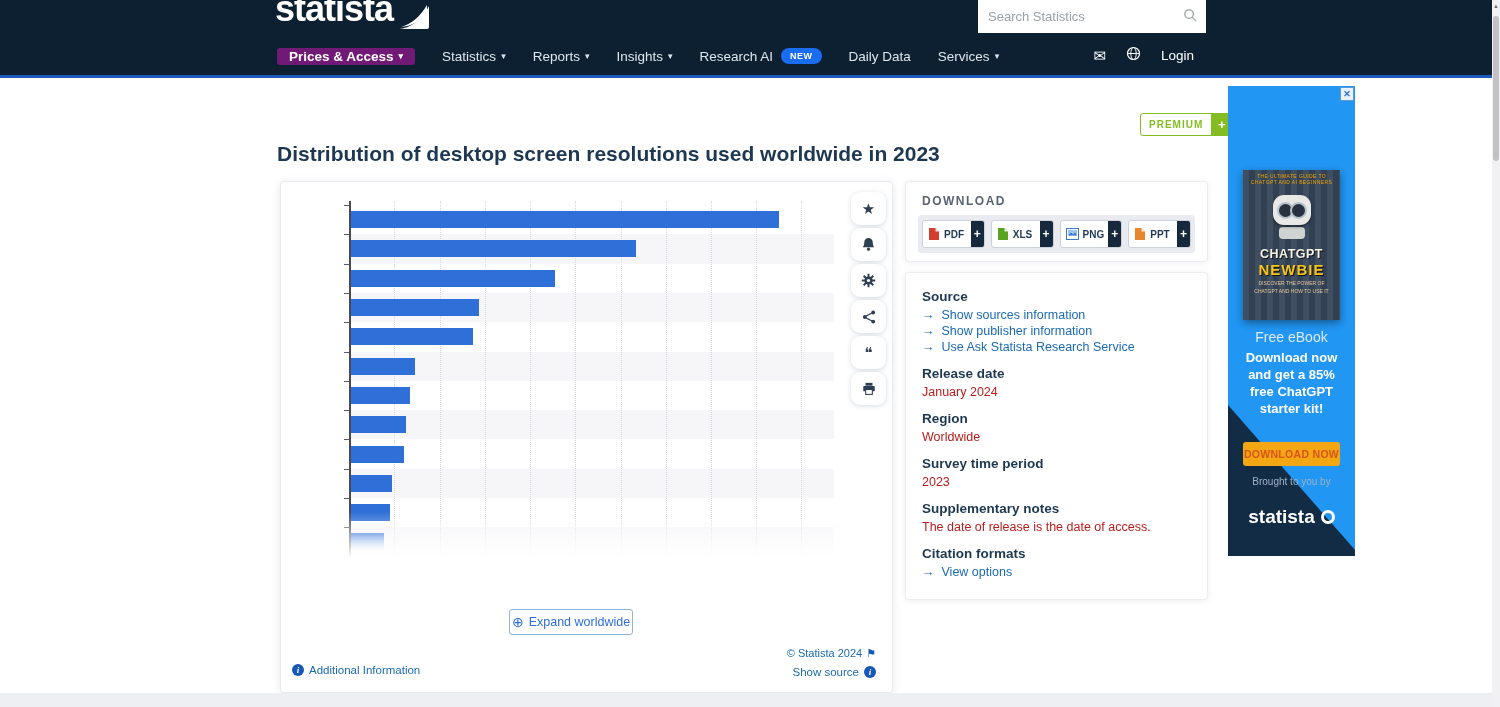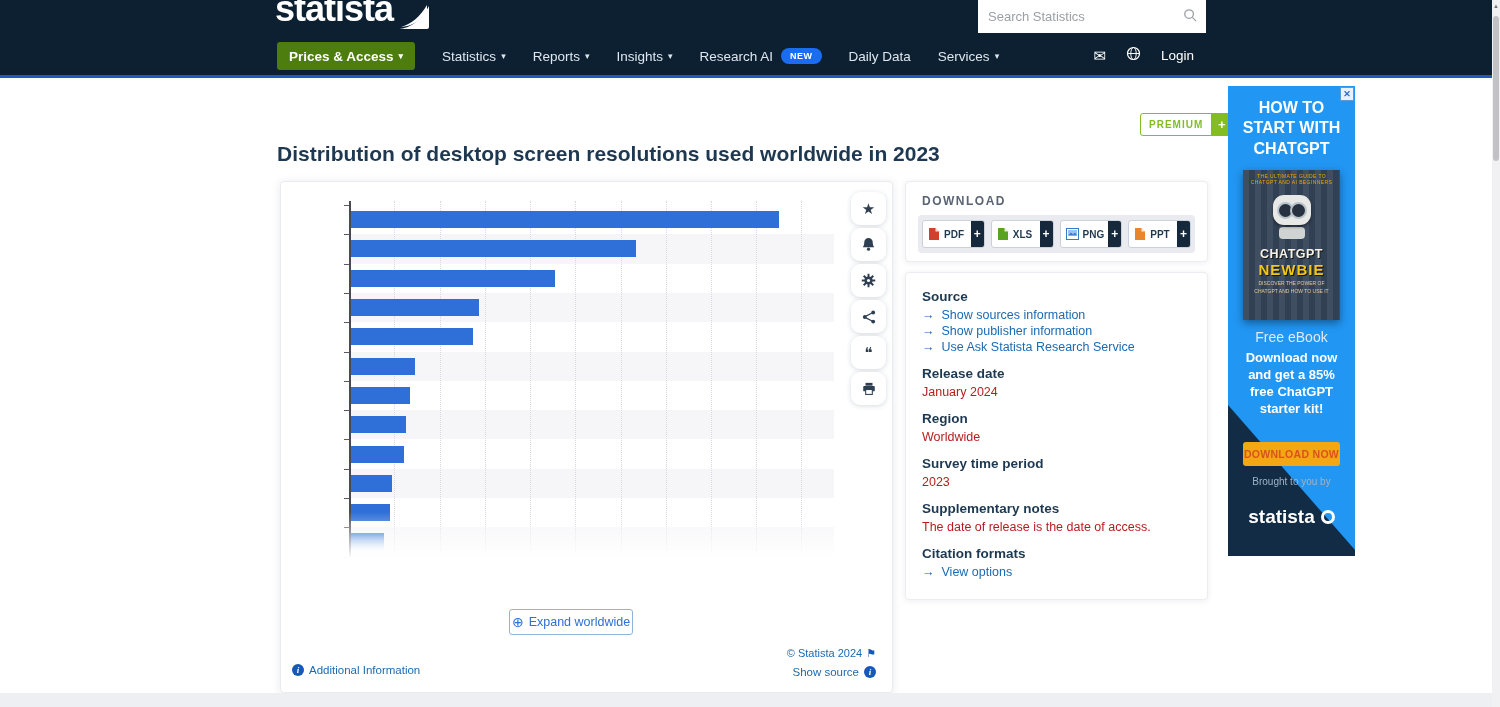--- a/index.html
+++ b/index.html
@@ -16,21 +16,21 @@
   .search-box { position:absolute; left:978px; top:0; width:228px; height:33px;
     background:#fff; border-radius:0 0 2px 2px; }
   .search-box input { width:100%; height:100%; border:0; outline:none; font-size:13px;
     padding:0 30px 0 10px; color:#333; font-family:"Liberation Sans",sans-serif; }
   .search-box input::placeholder { color:#9aa0a6; }
   .search-ic { position:absolute; right:8px; top:8px; }
   .menu { position:absolute; left:277px; top:42px; height:28px; display:flex;
     align-items:center; gap:27px; }
   .nav-item { color:#dfe6ed; font-size:13.5px; cursor:pointer; white-space:nowrap;
     display:flex; align-items:center; }
-  .nav-btn { background:#4d7c0f; color:#fff; height:28px; padding:0 12px;
+  .nav-btn { background:#701a75; color:#fff; height:17px; padding:0 12px;
     border-radius:3px; font-weight:bold; }
   .caret { font-size:9px; margin-left:5px; }
   .new-badge { background:#1a6df0; color:#fff; font-size:9px; font-weight:bold;
     border-radius:9px; padding:3px 9px; margin-left:8px; letter-spacing:.5px; }
   .nav-right { position:absolute; right:298px; top:46px; display:flex; gap:20px;
     align-items:center; color:#fff; }
   .mail-ic { font-size:15px; color:#fff; }
   .login { font-size:13.5px; color:#fff; }
 
   
@@ -417,21 +417,20 @@
       <div class="slink">
         <span class="arrow">→</span>
         <span>View options</span>
       </div>
     </div>
   </div>
 
   <div class="ad">
     <div class="ad-navy"></div>
     <div class="ad-close">✕</div>
-    <div class="ad-head">HOW TO START WITH CHATGPT</div>
     <div class="book">
       <div class="book-top">THE ULTIMATE GUIDE TO CHATGPT AND AI BEGINNERS</div>
       <div class="robot-head"></div>
       <div class="robot-body"></div>
       <div class="book-title">CHATGPT</div>
       <div class="book-sub">NEWBIE</div>
       <div class="book-tag">DISCOVER THE POWER OF CHATGPT AND HOW TO USE IT</div>
     </div>
     <div class="ad-free">Free eBook</div>
     <div class="ad-offer">Download now and get a 85% free ChatGPT starter kit!</div>

